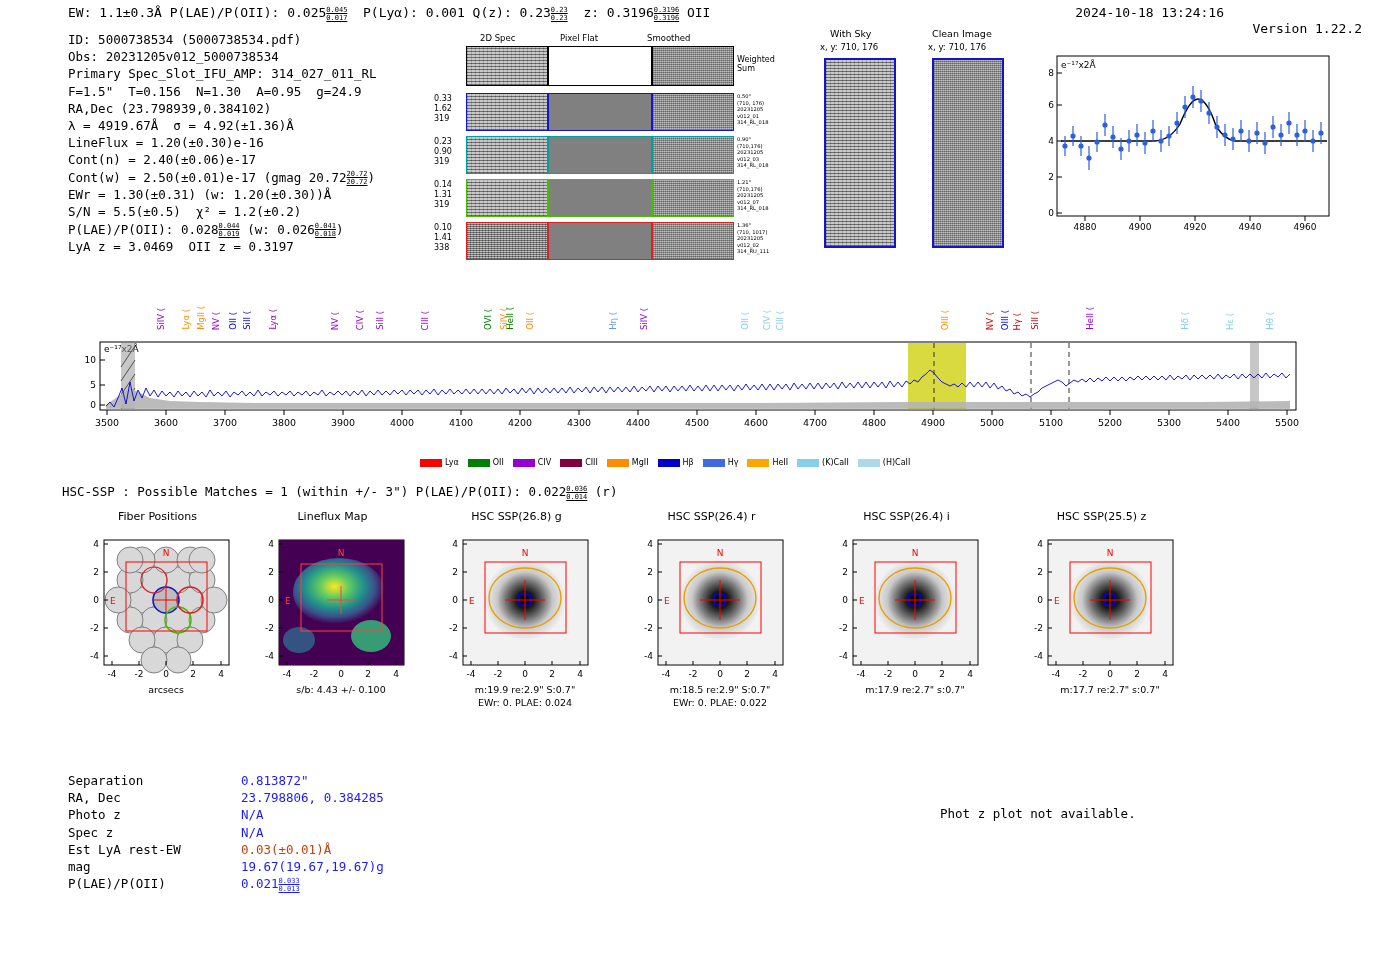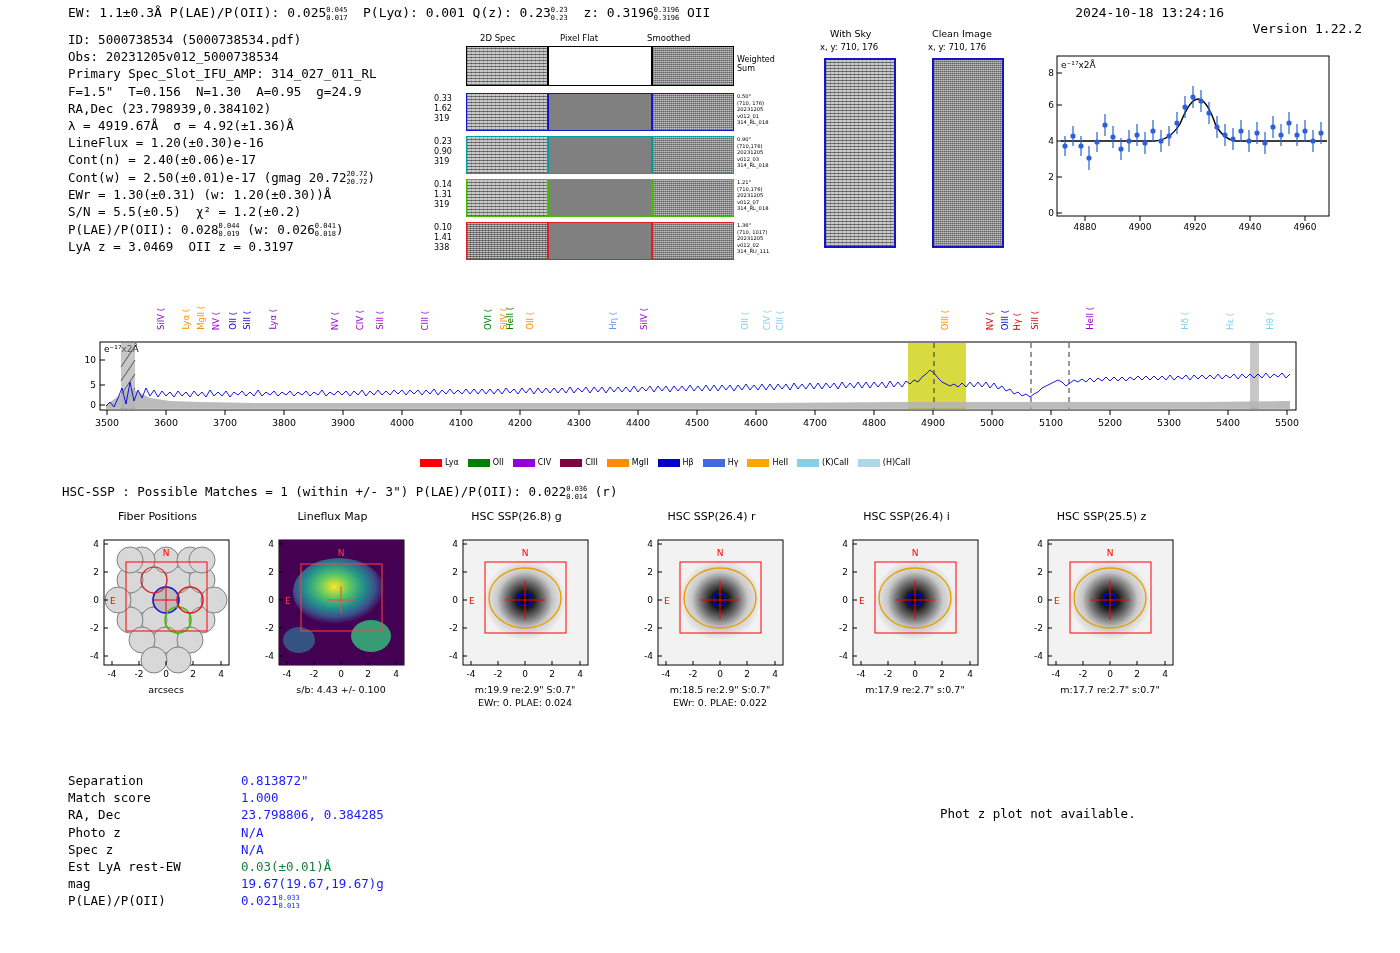--- a/index.html
+++ b/index.html
@@ -1,20 +1,20 @@
 <!DOCTYPE html>
 <html><head>
 <meta charset="utf-8">
 <style>
   html,body{margin:0;padding:0;background:#ffffff;}
   body{width:1400px;height:953px;position:relative;font-family:"DejaVu Sans Mono",monospace;color:#000;}
   .abs{position:absolute;}
   .mono{font-family:"DejaVu Sans Mono",monospace;}
   .tiny{font-size:8px;}
-  .fracbox{display:inline-block;vertical-align:middle;font-size:7px;line-height:8px;text-align:left;}
+  .fracbox{display:inline-block;vertical-align:middle;font-size:7px;line-height:8px;text-align:left;text-decoration:underline;}
   .hdr{font-size:13px;letter-spacing:0px;}
   .infoline{font-size:12.5px;line-height:17.2px;white-space:pre;}
   .panelbox{border:1px solid #000;box-sizing:border-box;}
   .blueborder{border:2px solid #1414c8;box-sizing:border-box;}
   .noise{background-image:
       repeating-linear-gradient(0deg, rgba(0,0,0,0.35) 0px, rgba(0,0,0,0.35) 1px, rgba(255,255,255,0.35) 1px, rgba(255,255,255,0.35) 3px),
       repeating-linear-gradient(90deg, rgba(0,0,0,0.18) 0px, rgba(0,0,0,0.18) 1px, rgba(255,255,255,0.18) 1px, rgba(255,255,255,0.18) 4px);
       background-color:#9a9a9a;}
   .noise2{background-image:
       repeating-linear-gradient(0deg, rgba(0,0,0,0.30) 0px, rgba(0,0,0,0.30) 1px, rgba(255,255,255,0.30) 1px, rgba(255,255,255,0.30) 2px),
@@ -722,38 +722,34 @@
   </div>
 
 <div class="abs" style="left:68px;top:772px;">
   <table class="kv">
       <tbody id="footer-body">
         <tr>
           <td style="padding-right: 60px;">Separation</td>
           <td style="color: rgb(26, 26, 255);">0.813872"</td>
         </tr>
         <tr>
-          <td style="padding-right: 60px;">Match score</td>
-          <td style="color: rgb(26, 26, 255);">1.000</td>
-        </tr>
-        <tr>
           <td style="padding-right: 60px;">RA, Dec</td>
           <td style="color: rgb(26, 26, 255);">23.798806, 0.384285</td>
         </tr>
         <tr>
           <td style="padding-right: 60px;">Photo z</td>
           <td style="color: rgb(26, 26, 255);">N/A</td>
         </tr>
         <tr>
           <td style="padding-right: 60px;">Spec z</td>
           <td style="color: rgb(26, 26, 255);">N/A</td>
         </tr>
         <tr>
           <td style="padding-right: 60px; margin-left: 8px;">Est LyA rest-EW</td>
-          <td style="color: #15803d;">0.03(±0.01)Å</td>
+          <td style="color: #c2410c;">0.03(±0.01)Å</td>
         </tr>
         <tr>
           <td style="padding-right: 60px;">mag</td>
           <td style="color: rgb(26, 26, 255);">19.67(19.67,19.67)g</td>
         </tr>
         <tr>
           <td style="padding-right: 60px;">P(LAE)/P(OII)</td>
           <td style="color: rgb(26, 26, 255);">0.021<span class="fracbox" style="color:#1a1aff;">0.033<br>0.013</span></td>
         </tr>
       </tbody>

